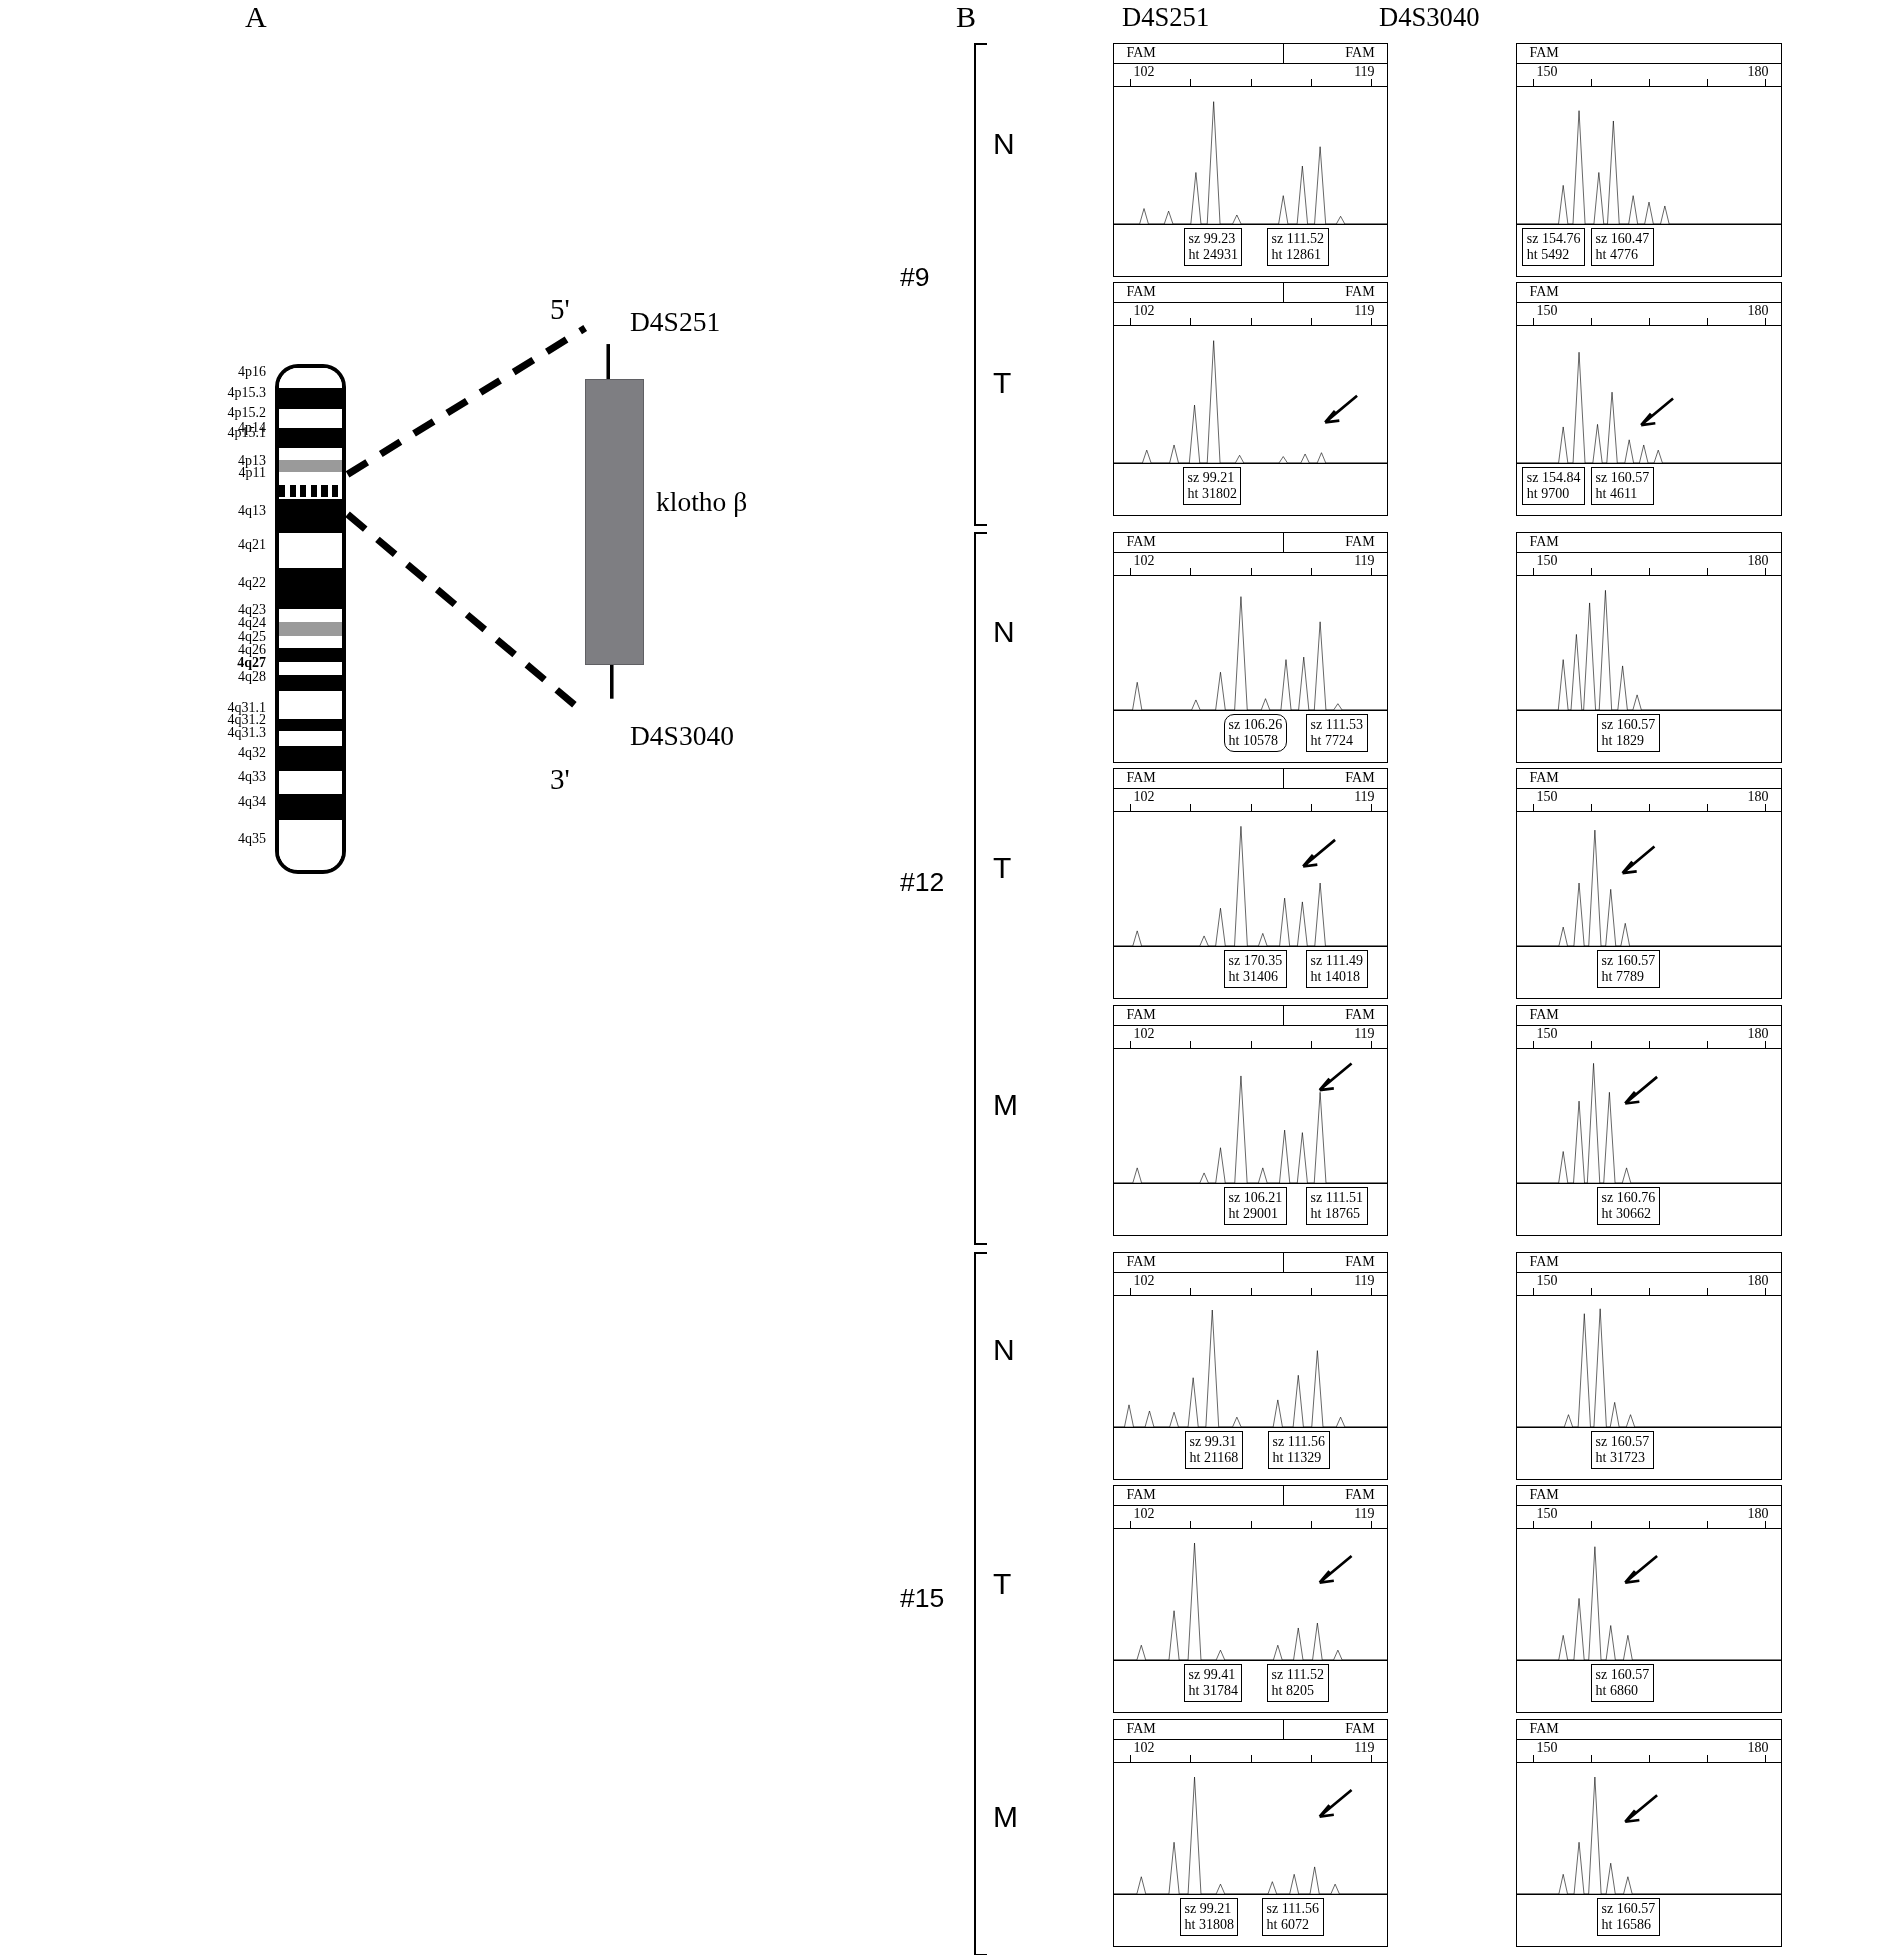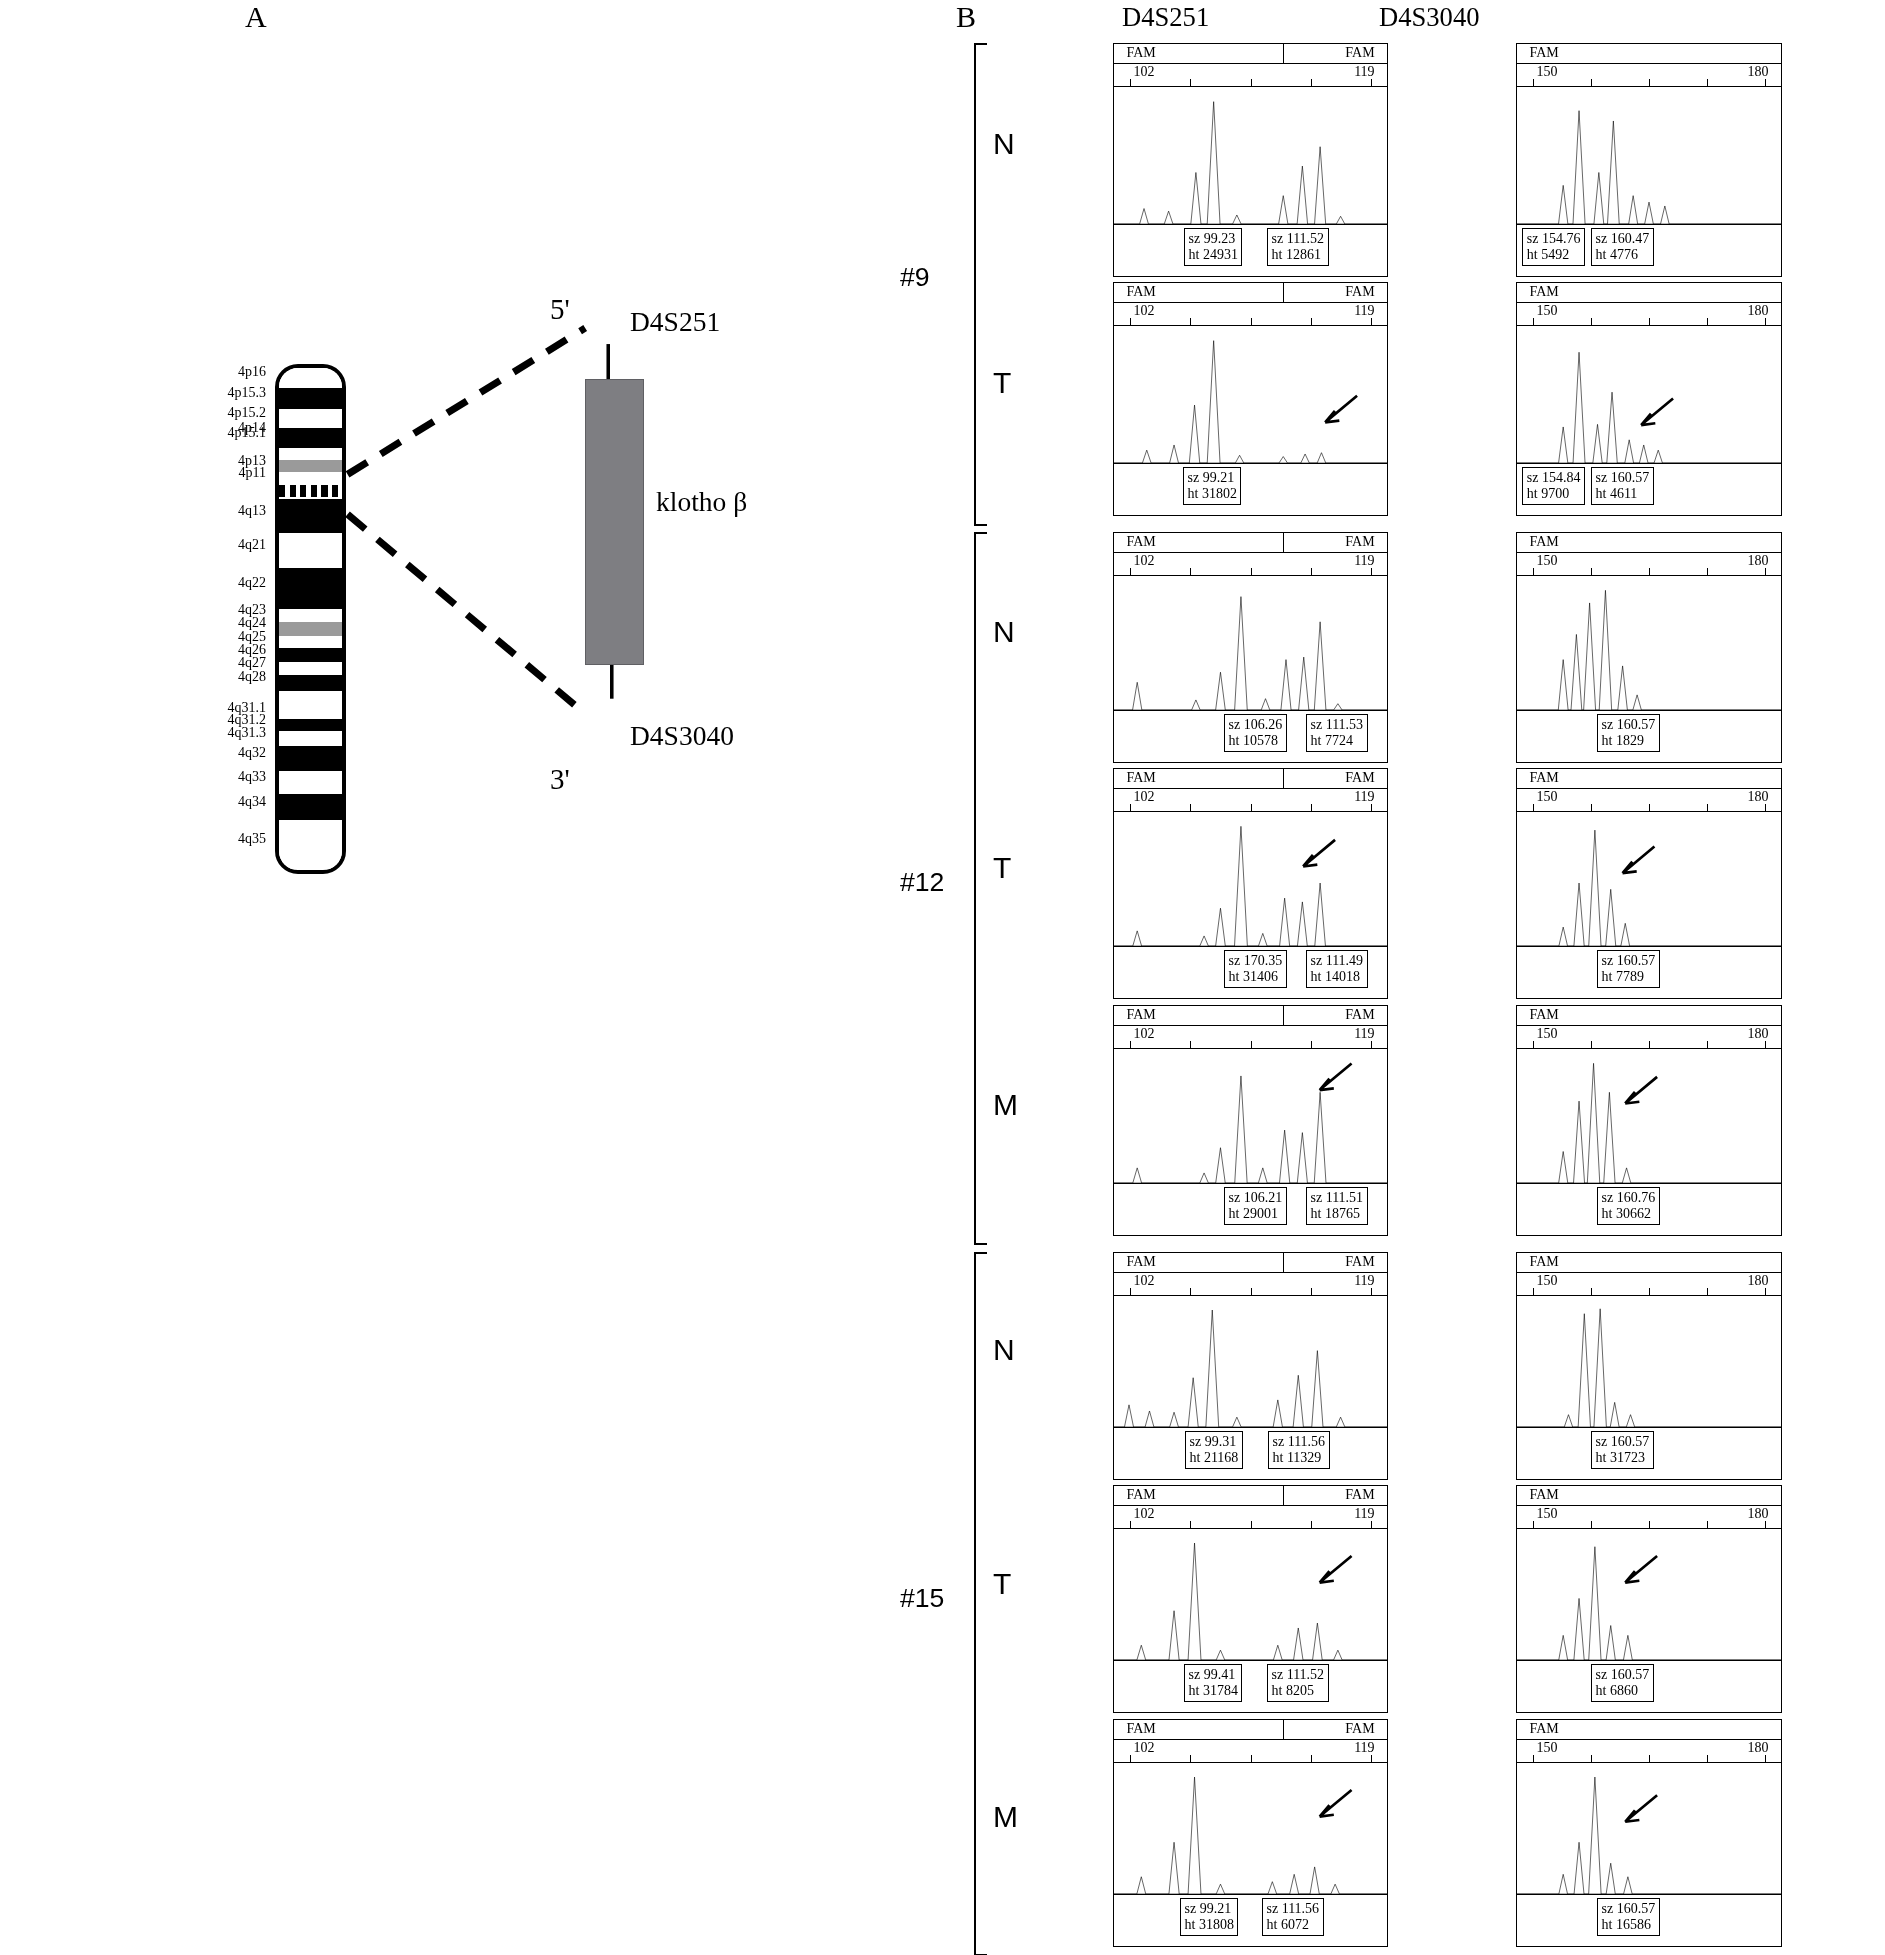--- a/index.html
+++ b/index.html
@@ -228,21 +228,21 @@
     <div class="blabel" style="top: 420px;">4p14</div>
     <div class="blabel" style="top: 453px;">4p13</div>
     <div class="blabel" style="top: 465px;">4p11</div>
     <div class="blabel" style="top: 503px;">4q13</div>
     <div class="blabel" style="top: 537px;">4q21</div>
     <div class="blabel" style="top: 575px;">4q22</div>
     <div class="blabel" style="top: 602px;">4q23</div>
     <div class="blabel" style="top: 615px;">4q24</div>
     <div class="blabel" style="top: 629px;">4q25</div>
     <div class="blabel" style="top: 642px;">4q26</div>
-    <div class="blabel" style="top: 655px;">4q27</div>
+    <div class="blabel" style="top: 655px; font-weight: bold;">4q27</div>
     <div class="blabel" style="top: 669px;">4q28</div>
     <div class="blabel" style="top: 700px;">4q31.1</div>
     <div class="blabel" style="top: 712px;">4q31.2</div>
     <div class="blabel" style="top: 725px;">4q31.3</div>
     <div class="blabel" style="top: 745px;">4q32</div>
     <div class="blabel" style="top: 769px;">4q33</div>
     <div class="blabel" style="top: 794px;">4q34</div>
     <div class="blabel" style="top: 831px;">4q35</div>
   </div>
 
@@ -414,21 +414,21 @@
       <span class="tickmark" style="left: 72%;"></span>
       <span class="tickmark" style="left: 94%;"></span>
     </div>
     <div class="trace-area" style="height: 134px;">
       <svg viewBox="0 0 100 100" preserveAspectRatio="none" style="width: 100%; height: 100%;">
         <path d="M 0 100 L 6.80 100 L 8.50 79.32 L 10.20 100 L 28.43 100 L 30.00 92.48 L 31.57 100 L 37.23 100 L 39.00 71.80 L 40.77 100 L 44.19 100 L 46.50 15.40 L 48.81 100 L 53.92 100 L 55.50 91.54 L 57.08 100 L 61.14 100 L 63.00 62.40 L 64.86 100 L 67.62 100 L 69.50 60.52 L 71.38 100 L 73.37 100 L 75.50 34.20 L 77.63 100 L 80.45 100 L 82.00 95.30 L 83.55 100 L 100 100" fill="none" stroke="#000" stroke-width="0.6" vector-effect="non-scaling-stroke"></path>
         <line x1="0" y1="100" x2="100" y2="100" stroke="#000" stroke-width="0.6" vector-effect="non-scaling-stroke"></line>
       </svg>
     </div>
     <div class="callout-row" style="height: 51px;">
-      <div class="callout" style="left: 110px; top: 3.5px;">
+      <div class="callout" style="left: 110px; top: 3.5px; border-radius: 10px;">
         <div>sz 106.26</div>
         <div>ht 10578</div>
       </div>
       <div class="callout" style="left: 192px; top: 3.5px;">
         <div>sz 111.53</div>
         <div>ht 7724</div>
       </div>
     </div>
   </div>
 <div class="egram" style="left: 1516px; top: 532px; width: 266px; height: 231px;">

